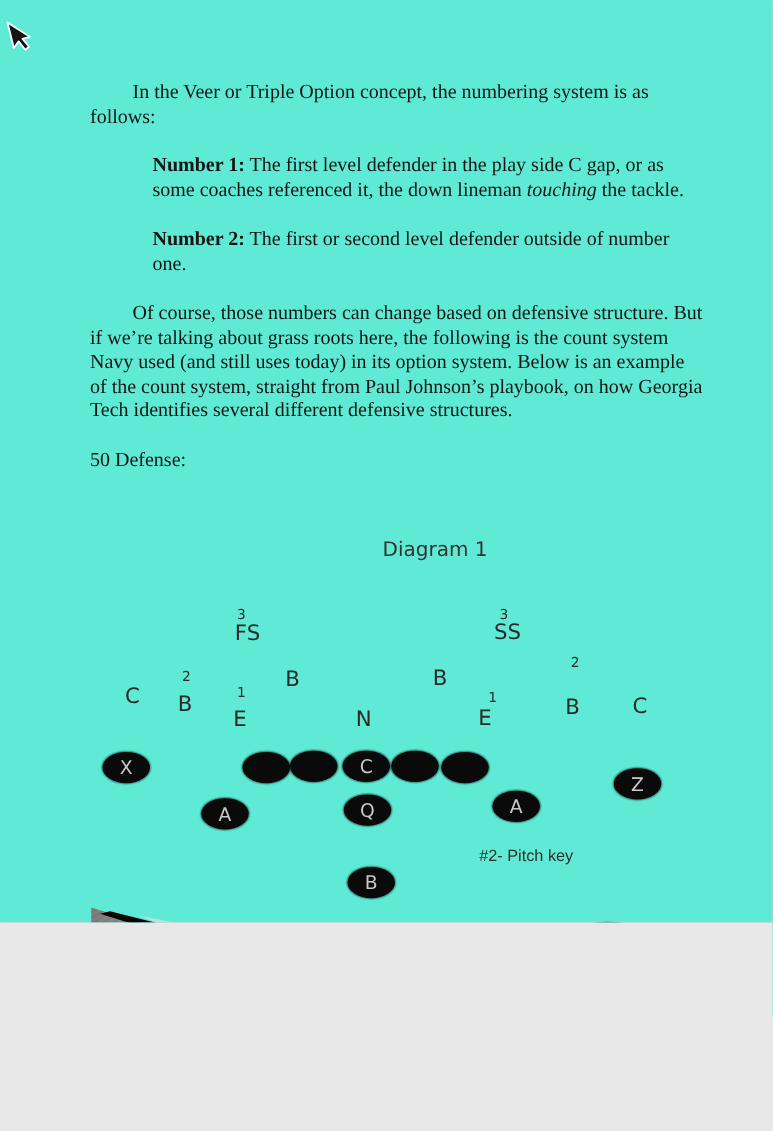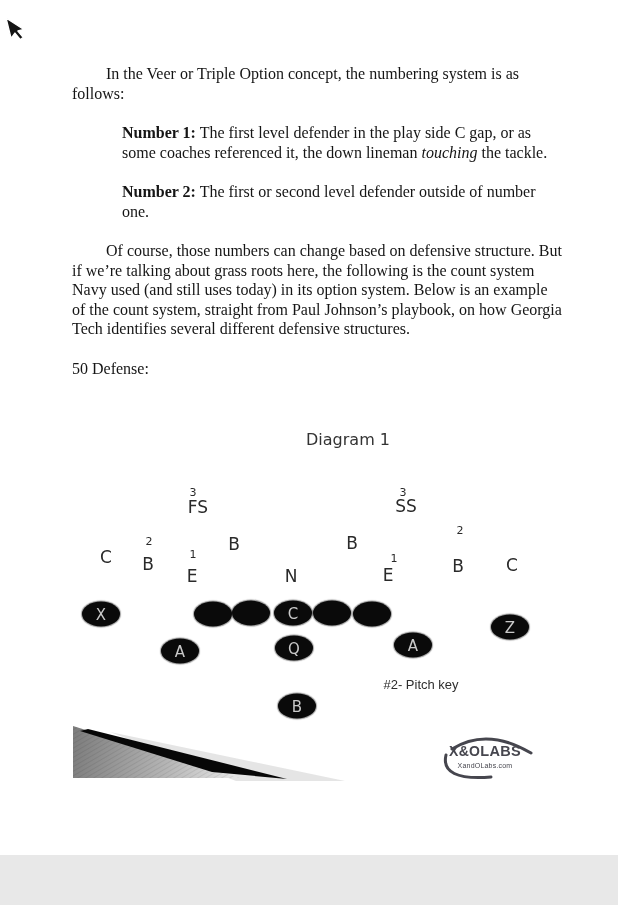--- a/index.html
+++ b/index.html
@@ -1,19 +1,19 @@
 <!DOCTYPE html>
 <html><head>
 <meta charset="utf-8">
 <style>
   html,body{margin:0;padding:0;background:#e8e8e8;}
   .page{
     position:relative;
-    width:618px;height:855px;
-    background:#ffffff;
+    width:618px;height:738px;
+    background:#5eead4;
     overflow:hidden;
     font-family:"Liberation Serif", serif;
     color:#151515;
     box-shadow:0 0 4px rgba(0,0,0,.25);
   }
   
   .text-col{
     position:absolute;left:72px;top:64px;width:492px;
     font-size:16px;line-height:19.5px;
   }

